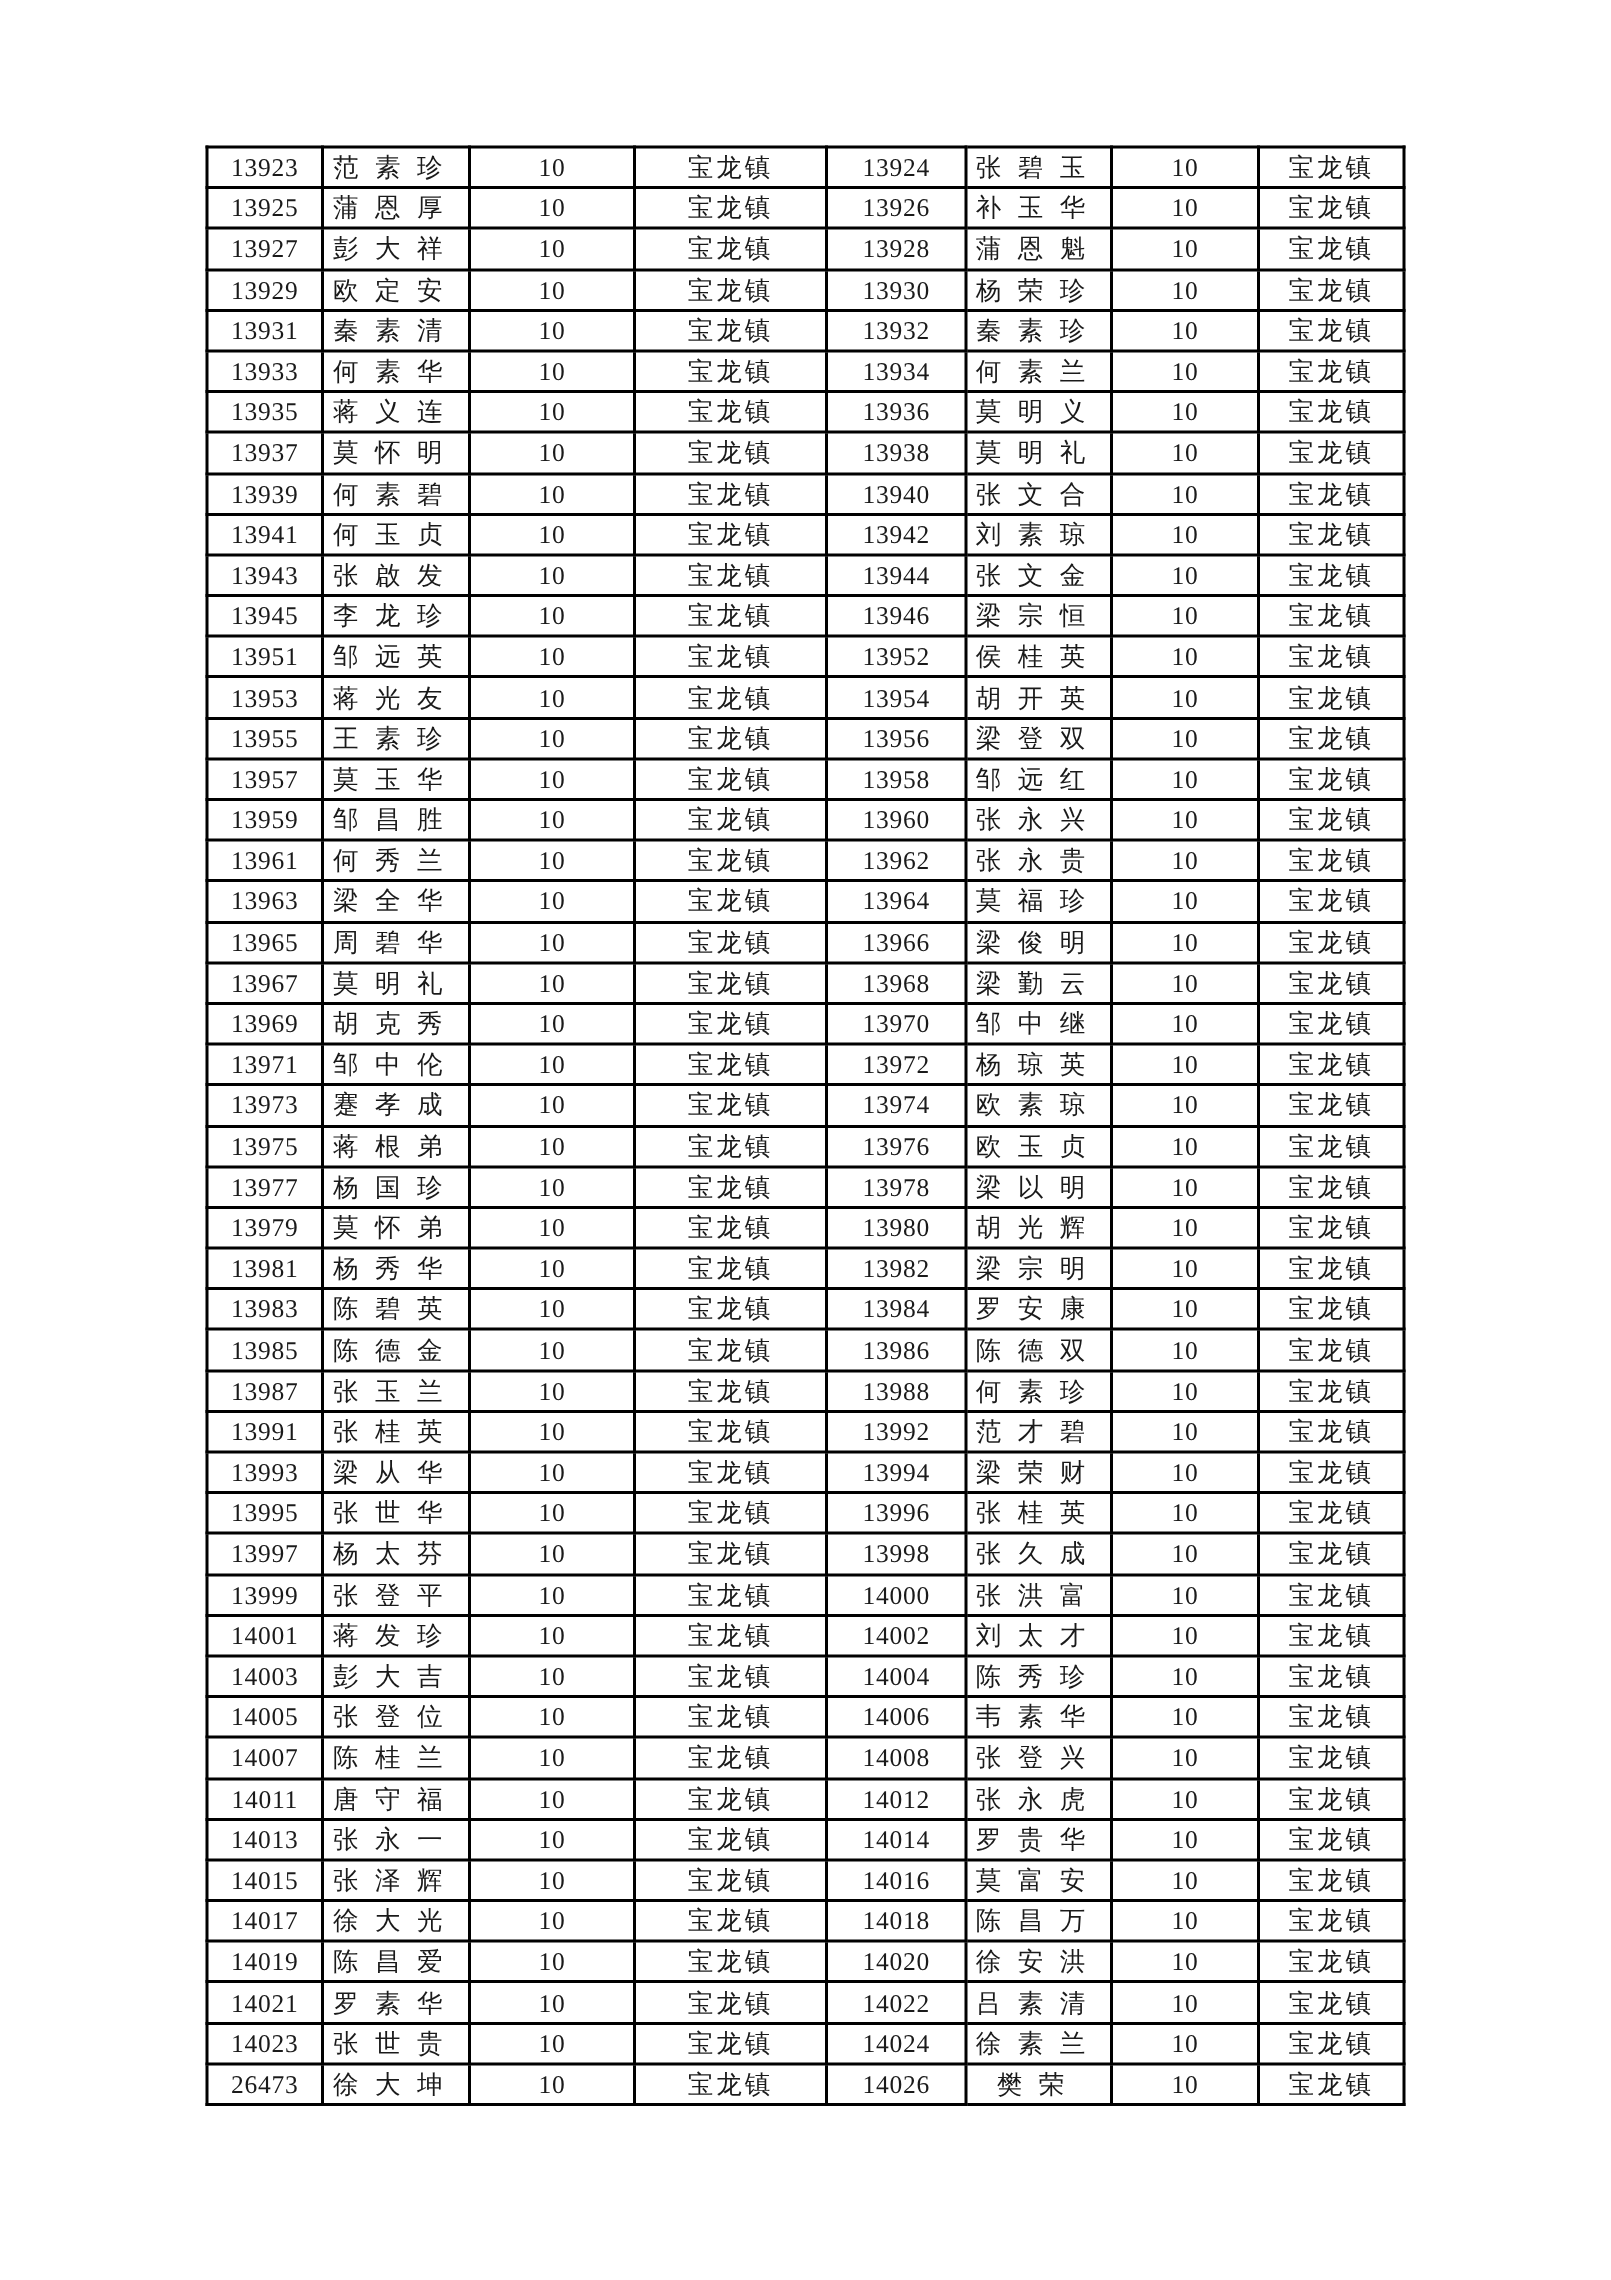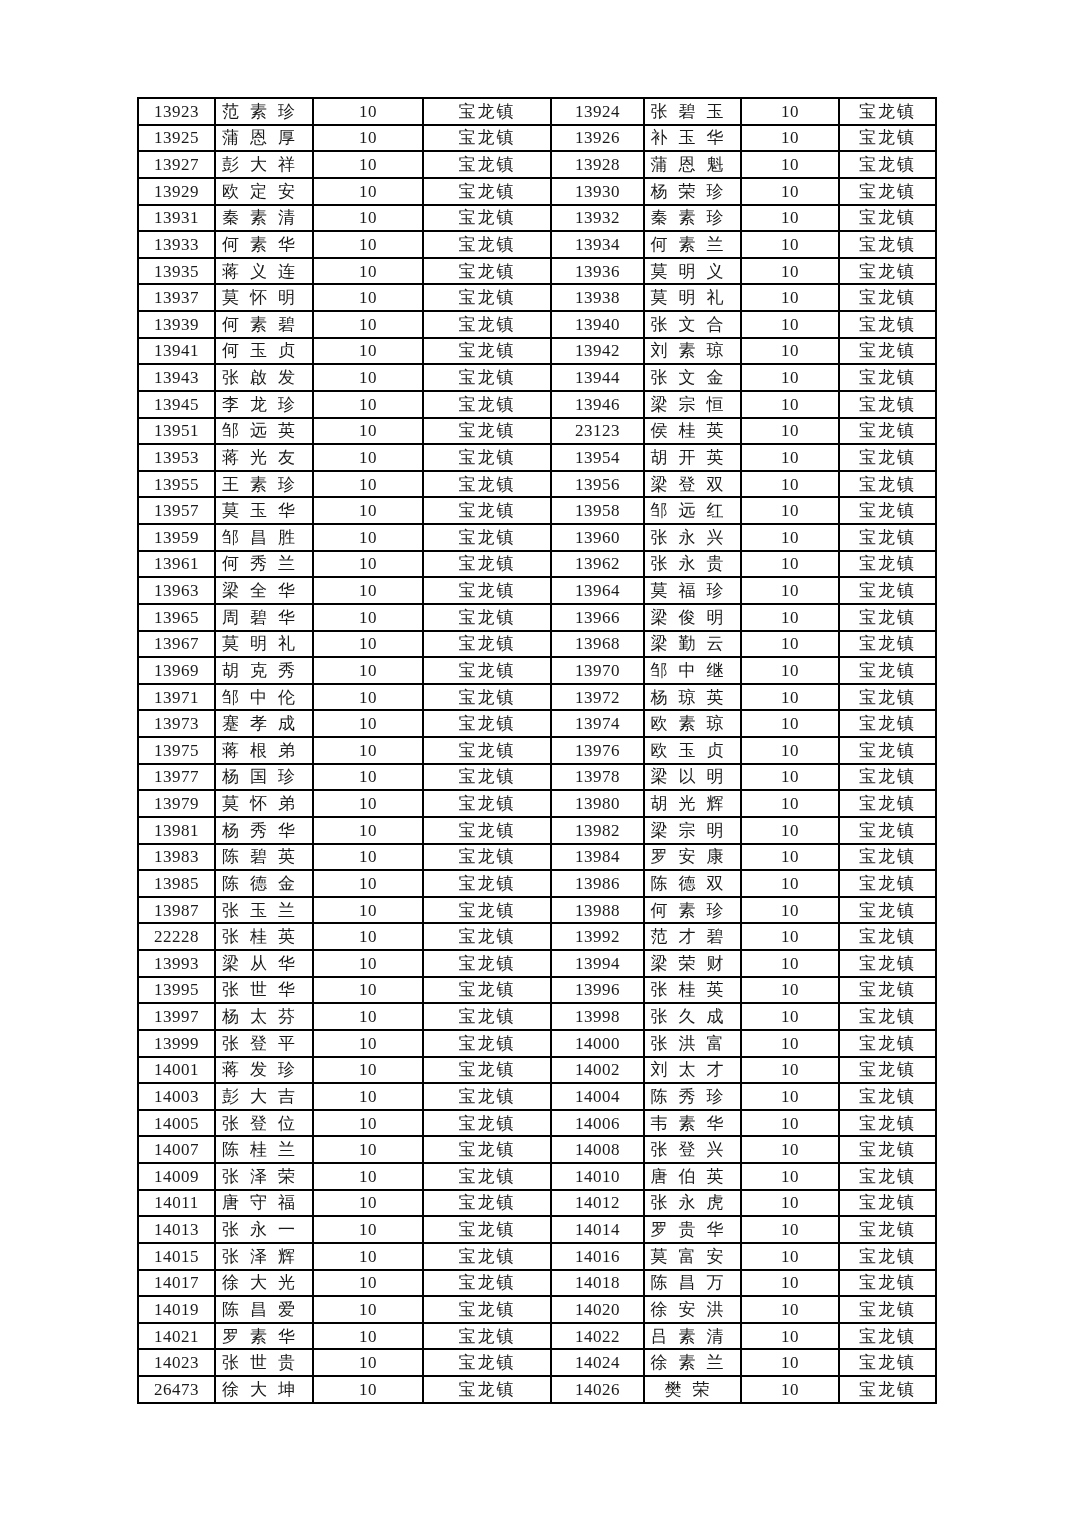--- a/index.html
+++ b/index.html
@@ -188,21 +188,21 @@
           <td class="num">13946</td>
           <td class="name">梁宗恒</td>
           <td class="num">10</td>
           <td class="town">宝龙镇</td>
         </tr>
         <tr>
           <td class="num">13951</td>
           <td class="name">邹远英</td>
           <td class="num">10</td>
           <td class="town">宝龙镇</td>
-          <td class="num">23123</td>
+          <td class="num">13952</td>
           <td class="name">侯桂英</td>
           <td class="num">10</td>
           <td class="town">宝龙镇</td>
         </tr>
         <tr>
           <td class="num">13953</td>
           <td class="name">蒋光友</td>
           <td class="num">10</td>
           <td class="town">宝龙镇</td>
           <td class="num">13954</td>
@@ -374,21 +374,21 @@
           <td class="num">13987</td>
           <td class="name">张玉兰</td>
           <td class="num">10</td>
           <td class="town">宝龙镇</td>
           <td class="num">13988</td>
           <td class="name">何素珍</td>
           <td class="num">10</td>
           <td class="town">宝龙镇</td>
         </tr>
         <tr>
-          <td class="num">22228</td>
+          <td class="num">13991</td>
           <td class="name">张桂英</td>
           <td class="num">10</td>
           <td class="town">宝龙镇</td>
           <td class="num">13992</td>
           <td class="name">范才碧</td>
           <td class="num">10</td>
           <td class="town">宝龙镇</td>
         </tr>
         <tr>
           <td class="num">13993</td>
@@ -460,30 +460,20 @@
           <td class="num">10</td>
           <td class="town">宝龙镇</td>
         </tr>
         <tr>
           <td class="num">14007</td>
           <td class="name">陈桂兰</td>
           <td class="num">10</td>
           <td class="town">宝龙镇</td>
           <td class="num">14008</td>
           <td class="name">张登兴</td>
-          <td class="num">10</td>
-          <td class="town">宝龙镇</td>
-        </tr>
-        <tr>
-          <td class="num">14009</td>
-          <td class="name">张泽荣</td>
-          <td class="num">10</td>
-          <td class="town">宝龙镇</td>
-          <td class="num">14010</td>
-          <td class="name">唐伯英</td>
           <td class="num">10</td>
           <td class="town">宝龙镇</td>
         </tr>
         <tr>
           <td class="num">14011</td>
           <td class="name">唐守福</td>
           <td class="num">10</td>
           <td class="town">宝龙镇</td>
           <td class="num">14012</td>
           <td class="name">张永虎</td>

